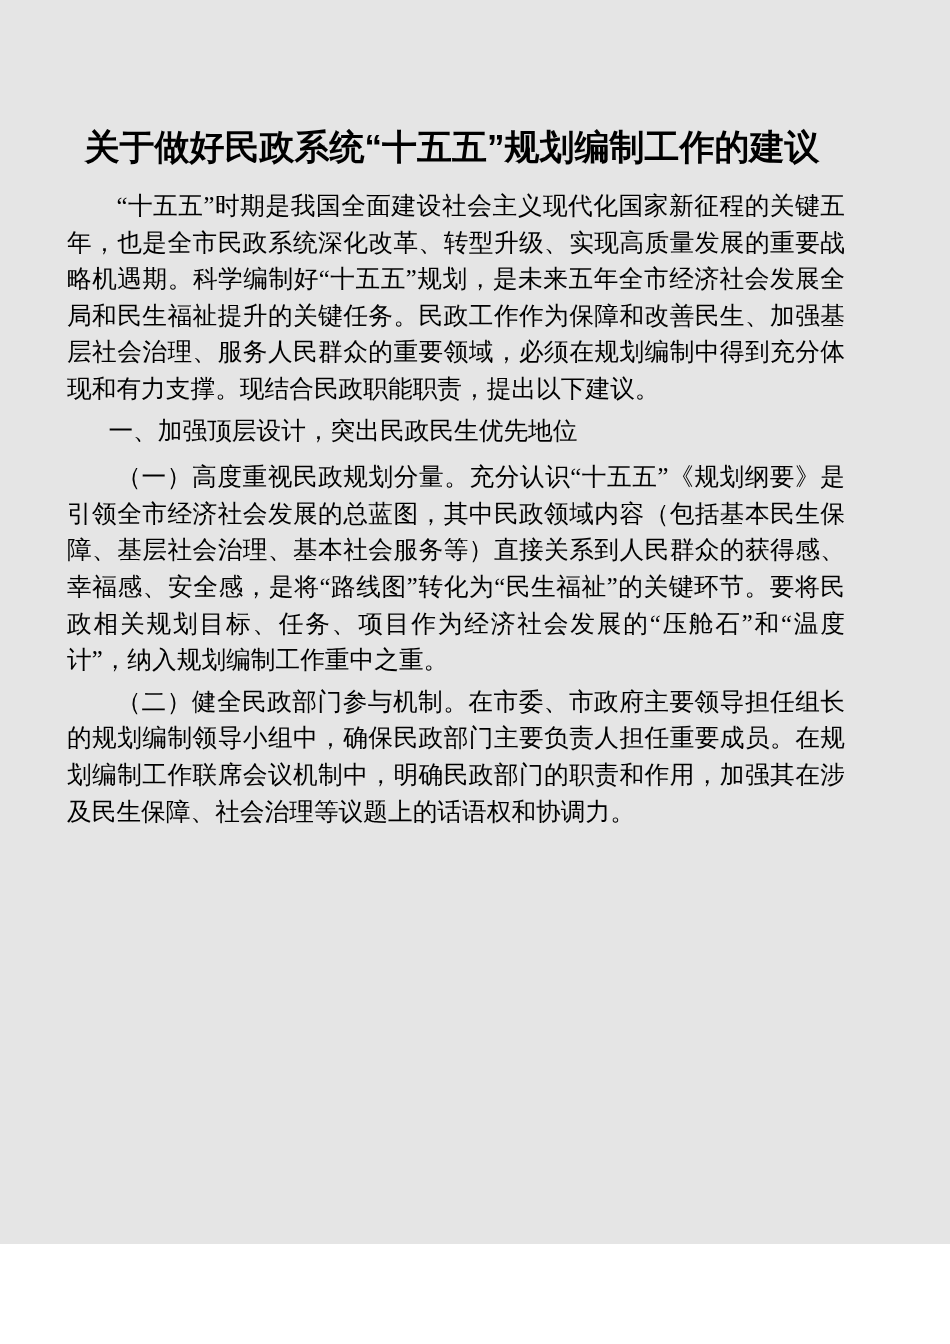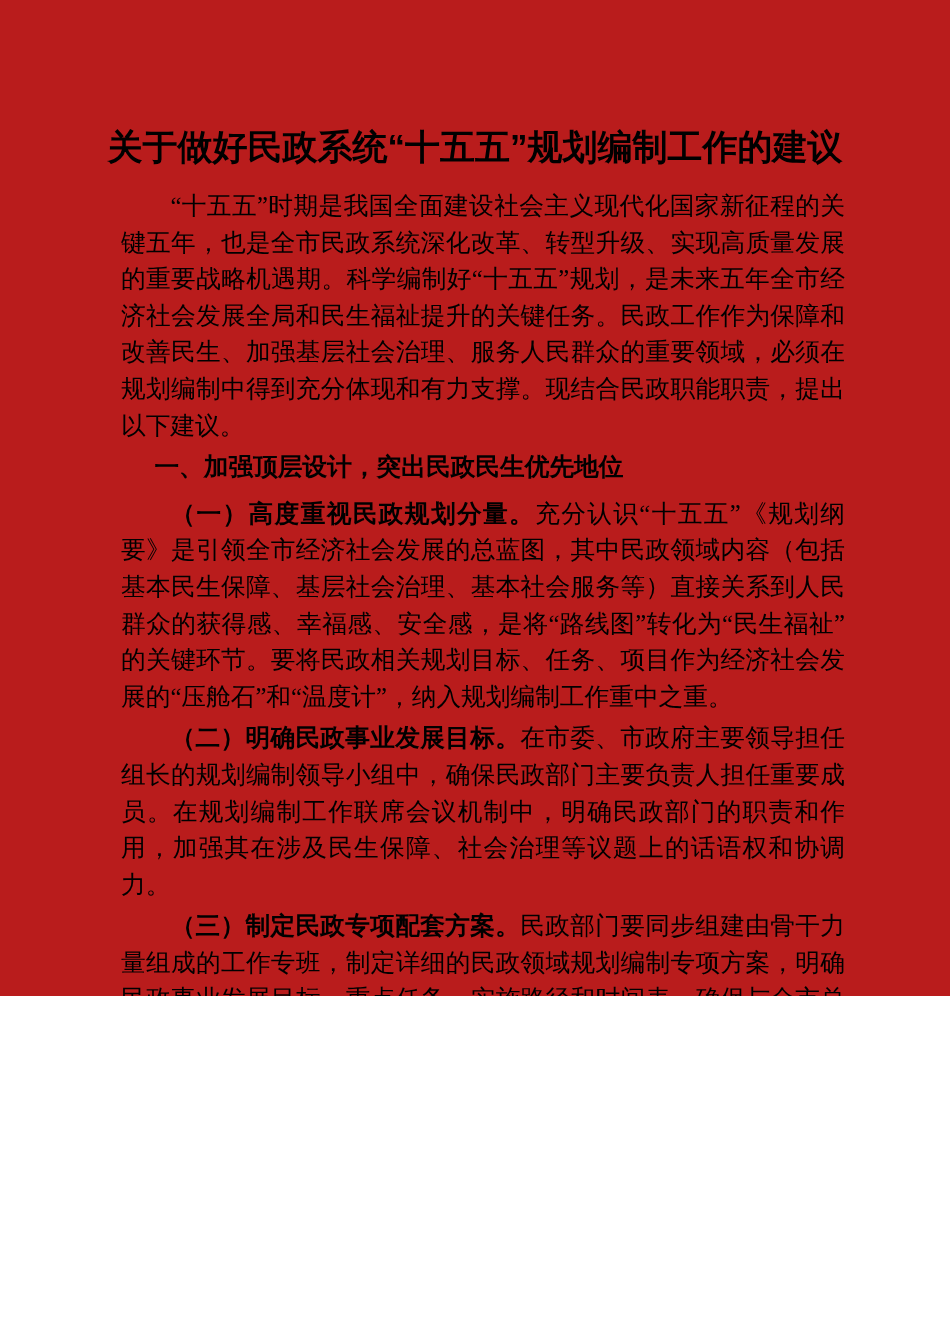--- a/index.html
+++ b/index.html
@@ -3,64 +3,63 @@
 <meta charset="utf-8">
 <style>
   html, body {
     margin: 0;
     padding: 0;
     background: #ffffff;
   }
   .page {
     position: relative;
     width: 950px;
-    height: 996px;
-    background: #b91c1c;
+    height: 1244px;
+    background: #e5e5e5;
     box-sizing: border-box;
-    padding: 112px 105px 0 105px;
+    padding: 112px 105px 0 59px;
     color: #000000;
     overflow: hidden;
   }
   .doc-title {
     font-family: "Liberation Sans", sans-serif;
     font-weight: 700;
     font-size: 35px;
     line-height: 70px;
     text-align: center;
     letter-spacing: 0;
     margin: 0 0 6px 0;
     color: #000000;
   }
   .doc-body p {
     font-family: "Liberation Serif", "DejaVu Serif", serif;
     font-size: 24.7px;
     line-height: 36.6px;
     text-align: justify;
     text-justify: inter-ideograph;
     text-indent: 2em;
-    margin: 0 0 5px 16px;
+    margin: 0 0 5px 8px;
     color: #000000;
     word-break: break-all;
   }
   .doc-body p.heading {
     font-family: "Liberation Sans", sans-serif;
-    font-weight: 700;
+    font-weight: 400;
     text-align: left;
     margin: 4px 0 10px 0;
   }
   .doc-body strong.lead {
     font-family: "Liberation Sans", sans-serif;
-    font-weight: 700;
+    font-weight: 400;
   }
 </style>
 </head>
 <body>
 
 <div class="page">
   <h1 class="doc-title">关于做好民政系统“十五五”规划编制工作的建议</h1>
   <div class="doc-body" id="paragraphs">
       <p>“十五五”时期是我国全面建设社会主义现代化国家新征程的关键五年，也是全市民政系统深化改革、转型升级、实现高质量发展的重要战略机遇期。科学编制好“十五五”规划，是未来五年全市经济社会发展全局和民生福祉提升的关键任务。民政工作作为保障和改善民生、加强基层社会治理、服务人民群众的重要领域，必须在规划编制中得到充分体现和有力支撑。现结合民政职能职责，提出以下建议。</p>
       <p class="heading">一、加强顶层设计，突出民政民生优先地位</p>
       <p><strong class="lead">（一）高度重视民政规划分量。</strong>充分认识“十五五”《规划纲要》是引领全市经济社会发展的总蓝图，其中民政领域内容（包括基本民生保障、基层社会治理、基本社会服务等）直接关系到人民群众的获得感、幸福感、安全感，是将“路线图”转化为“民生福祉”的关键环节。要将民政相关规划目标、任务、项目作为经济社会发展的“压舱石”和“温度计”，纳入规划编制工作重中之重。</p>
-      <p><strong class="lead">（二）明确民政事业发展目标。</strong>在市委、市政府主要领导担任组长的规划编制领导小组中，确保民政部门主要负责人担任重要成员。在规划编制工作联席会议机制中，明确民政部门的职责和作用，加强其在涉及民生保障、社会治理等议题上的话语权和协调力。</p>
-      <p><strong class="lead">（三）制定民政专项配套方案。</strong>民政部门要同步组建由骨干力量组成的工作专班，制定详细的民政领域规划编制专项方案，明确民政事业发展目标、重点任务、实施路径和时间表，确保与全市总体规划同频共振、无缝衔接。</p>
+      <p><strong class="lead">（二）健全民政部门参与机制。</strong>在市委、市政府主要领导担任组长的规划编制领导小组中，确保民政部门主要负责人担任重要成员。在规划编制工作联席会议机制中，明确民政部门的职责和作用，加强其在涉及民生保障、社会治理等议题上的话语权和协调力。</p>
     </div>
 </div>
 
 </body></html>

